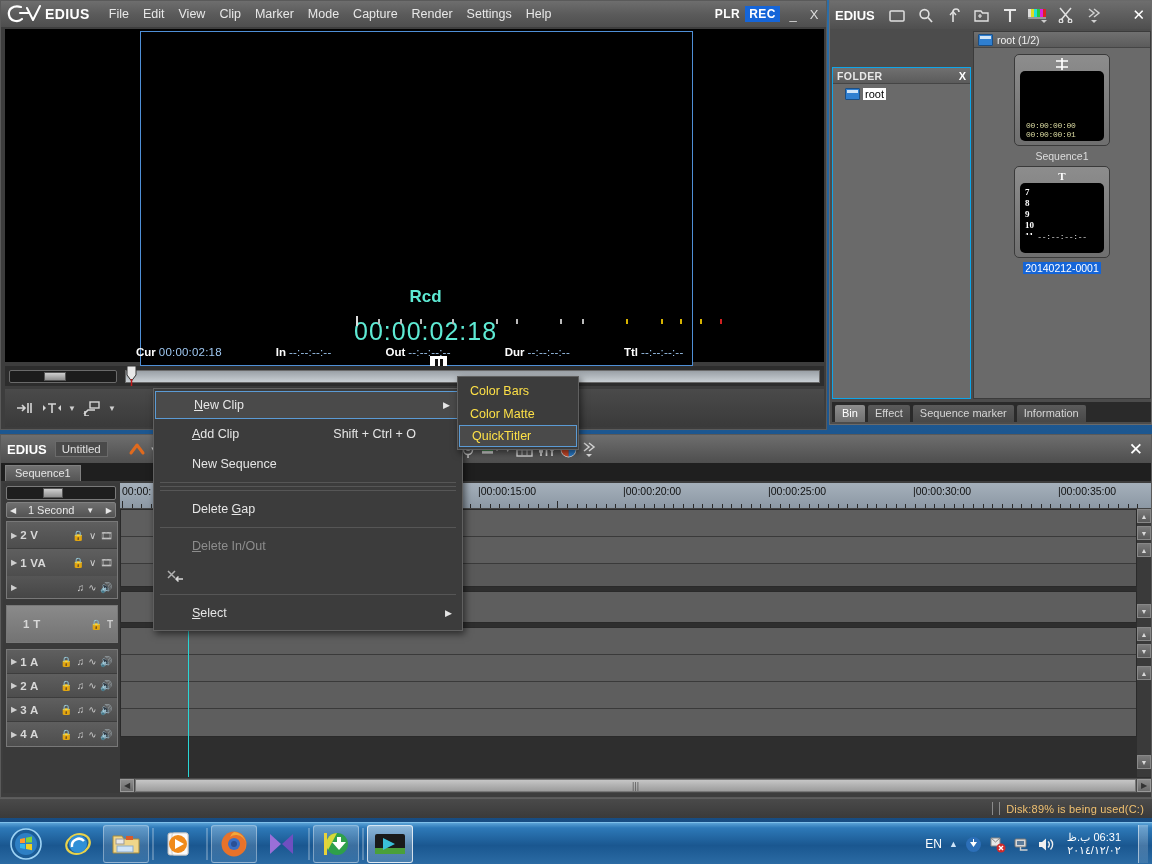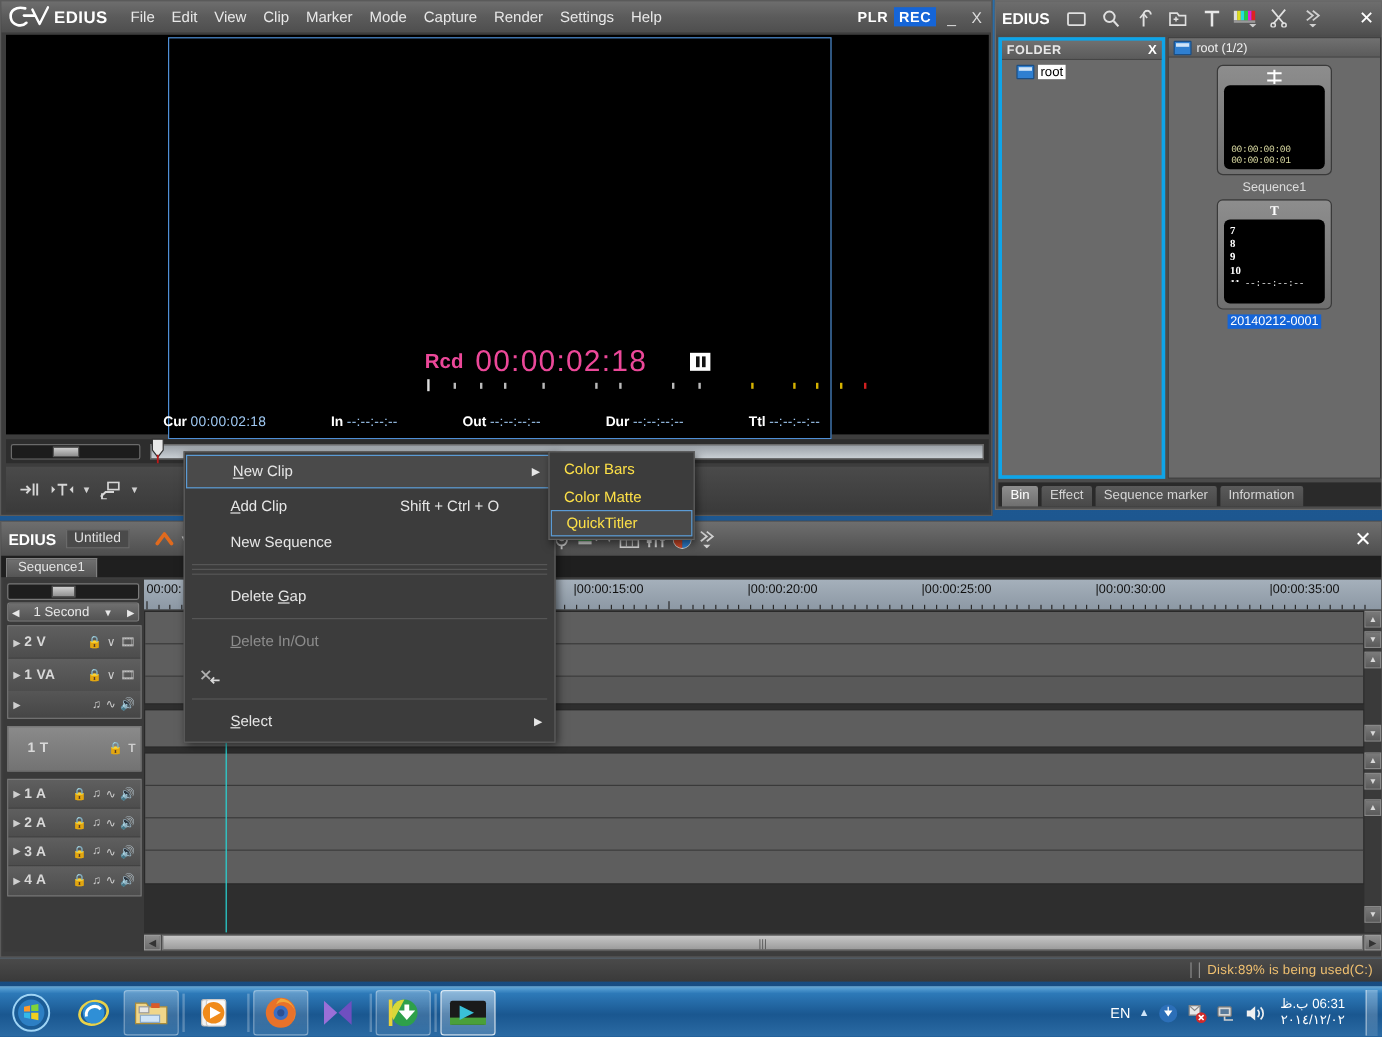--- a/index.html
+++ b/index.html
@@ -78,22 +78,22 @@
   #player-video {
     position:absolute; left:135px; top:2px; width:553px; height:335px;
     border:1px solid #4f8fd6; background:#000;
   }
   #watermark-1 {
     position:absolute; left:752px; top:66px;
     color:#c01818; font-family:"Liberation Serif",serif; font-style:italic;
     font-size:52px; line-height:52px;
   }
   #rec-overlay {
-    position:absolute; left:213px; top:255px; color:#ec4899;
-    display:flex; align-items:center; gap:10px;
+    position:absolute; left:213px; top:255px; color:#5eead4;
+    display:flex; align-items:center; gap:10px;flex-direction:column;
   }
   #rec-overlay .lbl { font-size:17px; font-weight:bold; font-family:"Liberation Sans",sans-serif;}
   #rec-overlay .tc { font-size:25px; letter-spacing:1px; font-family:"Liberation Sans",sans-serif;}
   #pause-ic { width:17px; height:15px; background:#fff; display:flex; align-items:center;
      justify-content:center; margin-left:26px;}
   #pause-ic i { display:block; width:3px; height:9px; background:#111; margin:0 1px;}
   #audio-meter { position:absolute; left:215px; top:284px; width:390px; height:10px; }
   #audio-meter span { position:absolute; width:2px; height:5px; top:3px; background:#bbb; }
 
   #player-info {
@@ -139,21 +139,21 @@
   #bin-title {
     height:28px; background:linear-gradient(180deg,#6e6e6e,#4f4f4f);
     display:flex; align-items:center; padding:0 5px; gap:6px;
   }
   #bin-title .nm { color:#fff; font-weight:bold; font-size:13px; margin-right:6px; }
   .btool { width:22px; height:22px; display:flex;align-items:center;justify-content:center;
     color:#e0e0e0; font-size:13px; cursor:default; position:relative;}
   #bin-close { position:absolute; right:6px; color:#fff; font-size:15px; cursor:default;}
 
   #bin-body { position:absolute; left:2px; top:30px; width:319px; height:368px; display:flex; gap:2px;}
-  #folder-pane { width:139px; background:#6a6a6a; border:3px solid #0ea5e9; }
+  #folder-pane { width:139px; background:#6a6a6a; border:1px solid #0ea5e9;margin-top:36px; }
   #folder-head { height:16px; background:linear-gradient(180deg,#707070,#5b5b5b);
     display:flex; align-items:center; justify-content:space-between; padding:0 4px;
     border-bottom:1px solid #454545;}
   #folder-head span.t { color:#e8e8e8; font-size:10.5px; font-weight:bold; letter-spacing:.4px;}
   #folder-head span.x { color:#fff; font-size:11px; font-weight:bold; cursor:default;}
   #folder-tree { padding:4px 2px; }
   .tree-row { display:flex; align-items:center; gap:3px; padding-left:10px; }
   .folder-ic { width:15px; height:12px; background:#2f7fd0; border:1px solid #1b4e84;
     position:relative; border-radius:1px;}
   .folder-ic::before { content:''; position:absolute; left:1px; top:1px; width:11px; height:3px; background:#cfe4f8;}
@@ -270,21 +270,21 @@
   #statusbar {
     position:absolute; left:0; bottom:0; width:1152px; height:20px; top:798px;
     background:linear-gradient(180deg,#4a4a4a,#3a3a3a); border-top:1px solid #5e5e5e;
     display:flex; align-items:center; justify-content:flex-end; padding-right:8px; gap:6px;
   }
   #statusbar .sep { width:1px; height:13px; background:#8a8a8a; }
   #statusbar .msg { color:#f0c070; font-size:11px; letter-spacing:.2px; }
 
   
   #ctx-menu {
-    position:absolute; left:153px; top:376px; width:310px;
+    position:absolute; left:153px; top:388px; width:310px;
     background:#3c3c3c; border:1px solid #606060; z-index:40;
     box-shadow: 2px 3px 7px rgba(0,0,0,.55);
     padding: 2px 0;
   }
   .mrow { height:30px; display:flex; align-items:center; position:relative;
     padding-left:38px; color:#e6e6e6; font-size:12.5px; cursor:default;}
   .mrow.disabled { color:#8d8d8d; }
   .mrow.hl { background:#4a4a4a; border:1px solid #5b9bd5; height:28px; margin:0 1px;}
   .mrow .sc { position:absolute; right:46px; font-size:12.5px; }
   .mrow .arrow { position:absolute; right:10px; font-size:9px; }

